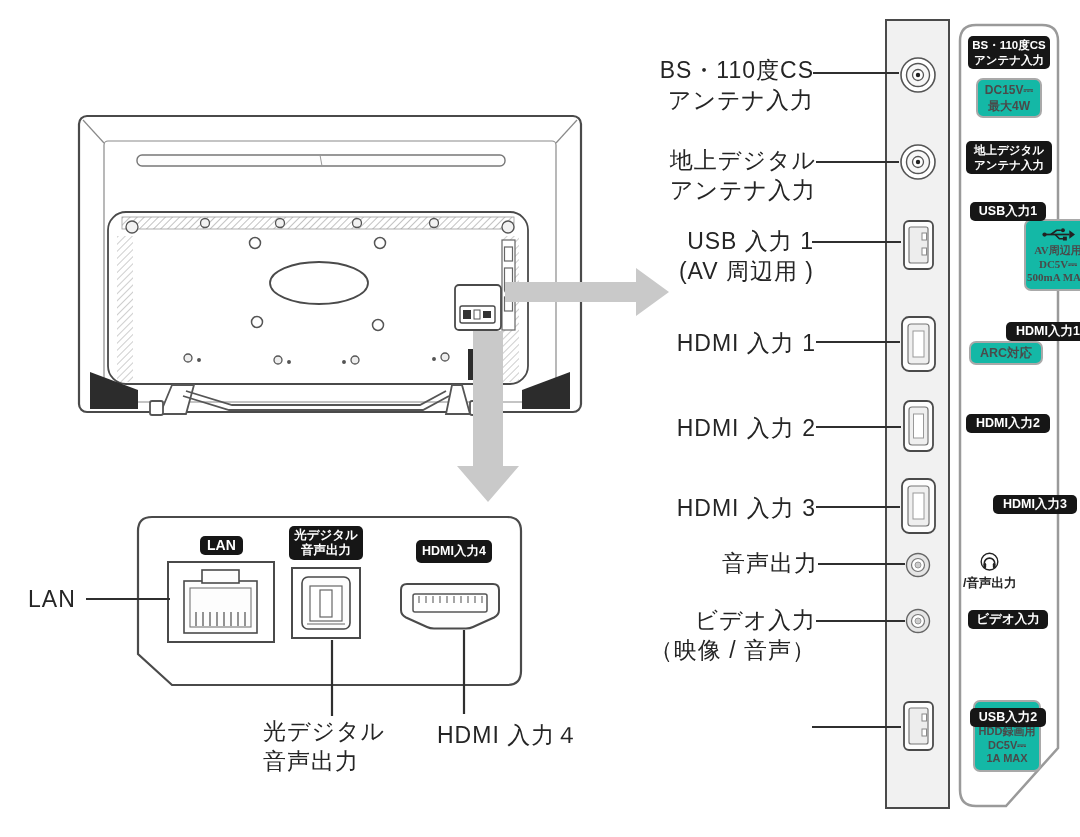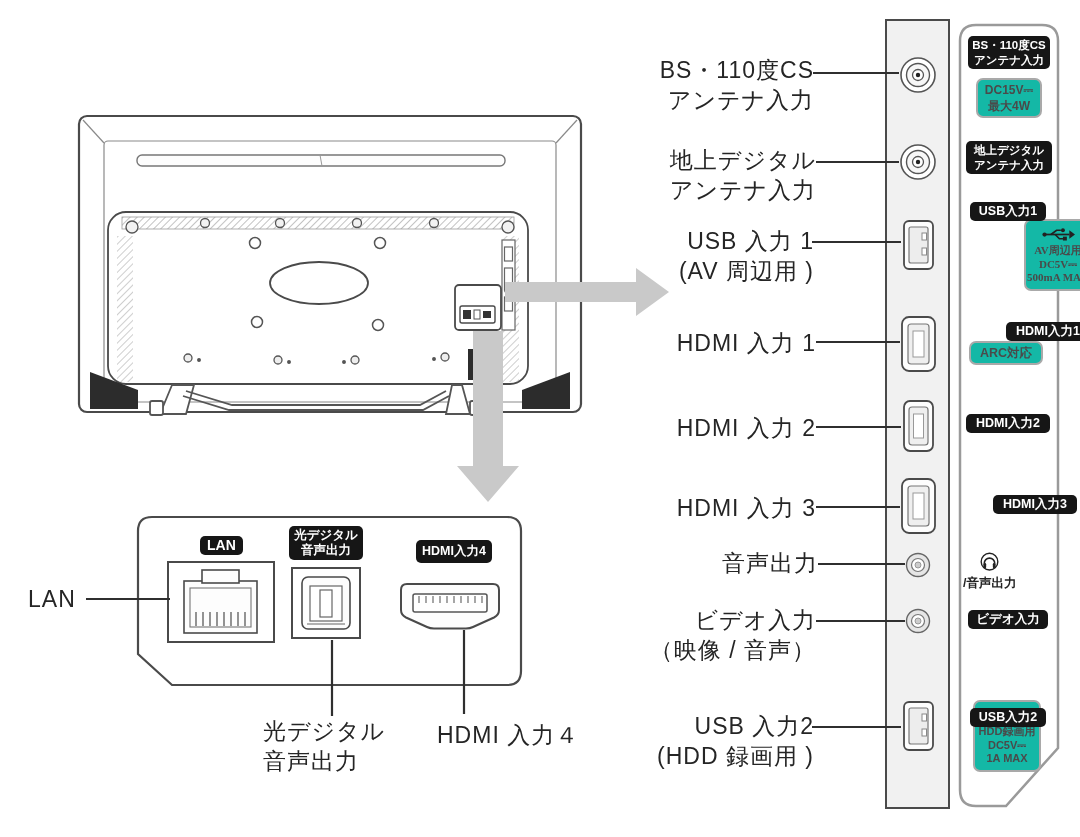--- a/index.html
+++ b/index.html
@@ -261,24 +261,20 @@
   <div class="callout" style="top:493px;right:264px;">
     <div>HDMI 入力 3</div>
   </div>
   <div class="callout" style="top:548px;right:262px;">
     <div>音声出力</div>
   </div>
   <div class="callout" style="top:605px;right:264px;">
     <div>ビデオ入力</div>
     <div>（映像 / 音声）</div>
   </div>
-  <div class="callout" style="top:711px;right:266px;">
-    <div>USB 入力2</div>
-    <div>(HDD 録画用 )</div>
-  </div>
 
   <div class="badge" style="left:200px;top:536px;font-size:14px;line-height:17px;padding:1px 7px;">LAN</div>
   <div class="badge" style="left:289px;top:526px;width:66px;font-size:12.5px;line-height:15px;">
     <span class="ln">光デジタル</span>
     <span class="ln">音声出力</span>
   </div>
   <div class="badge" style="left:416px;top:540px;font-size:12.5px;line-height:15px;padding:4px 6px;">HDMI入力4</div>
 
   <div class="biglabel" style="left:28px;top:584px;">LAN</div>
   <div class="biglabel" style="left:263px;top:716px;">

